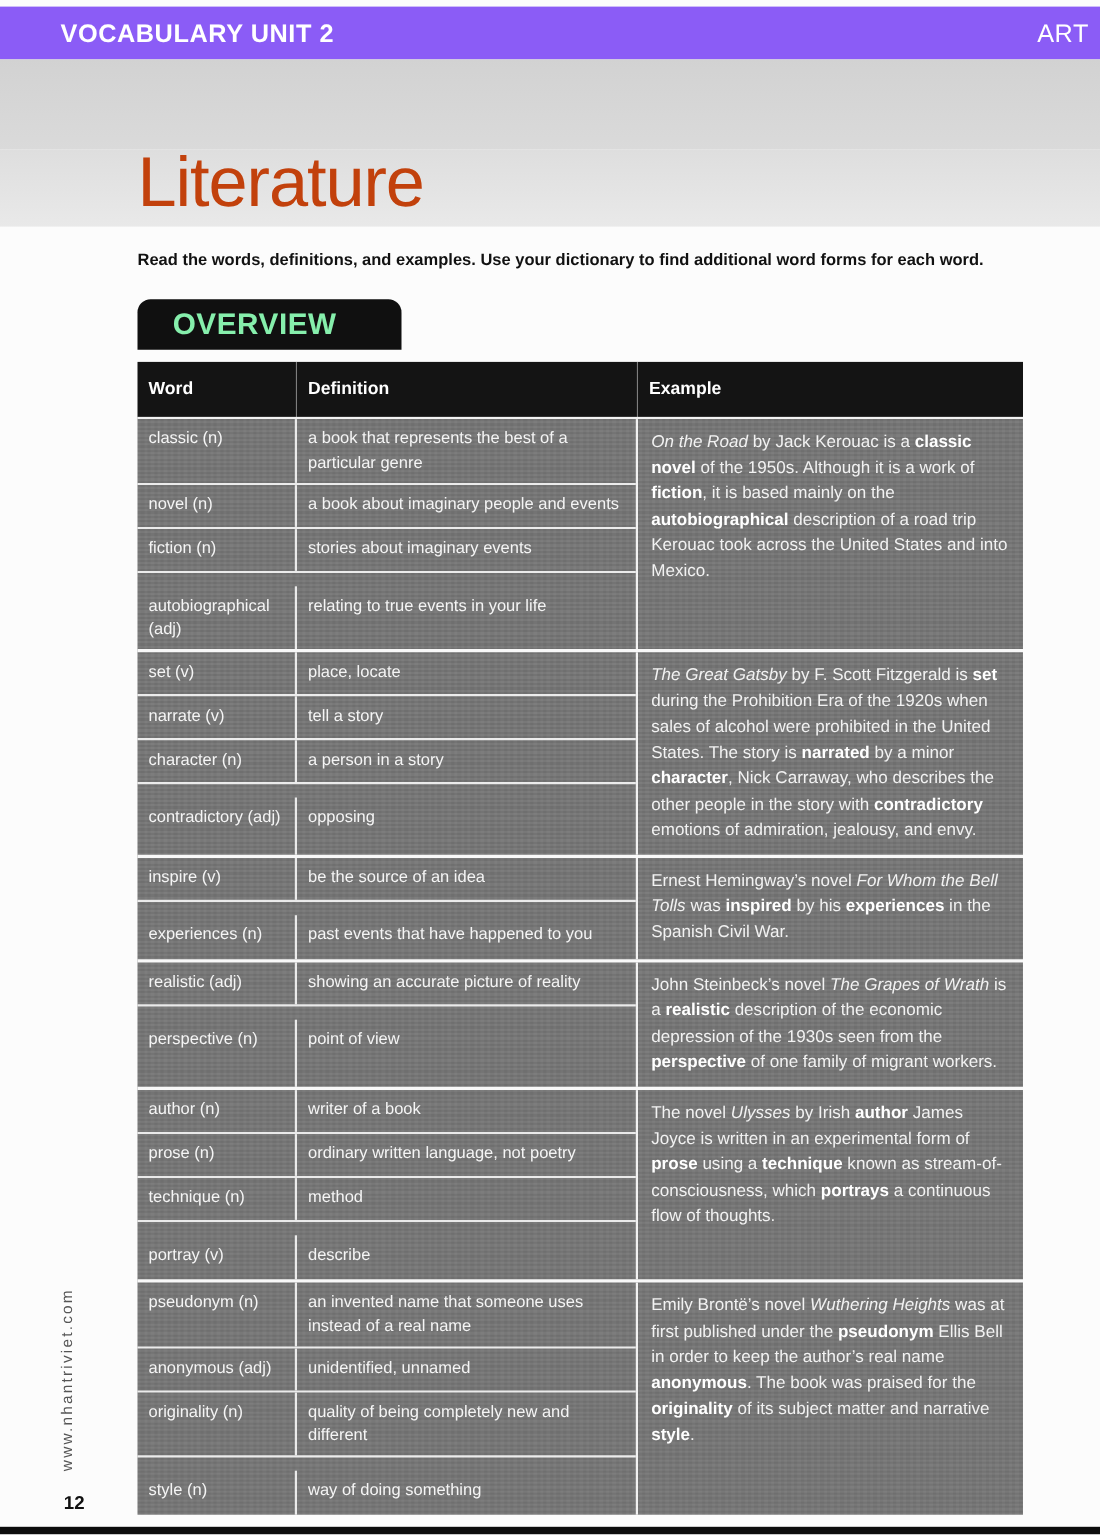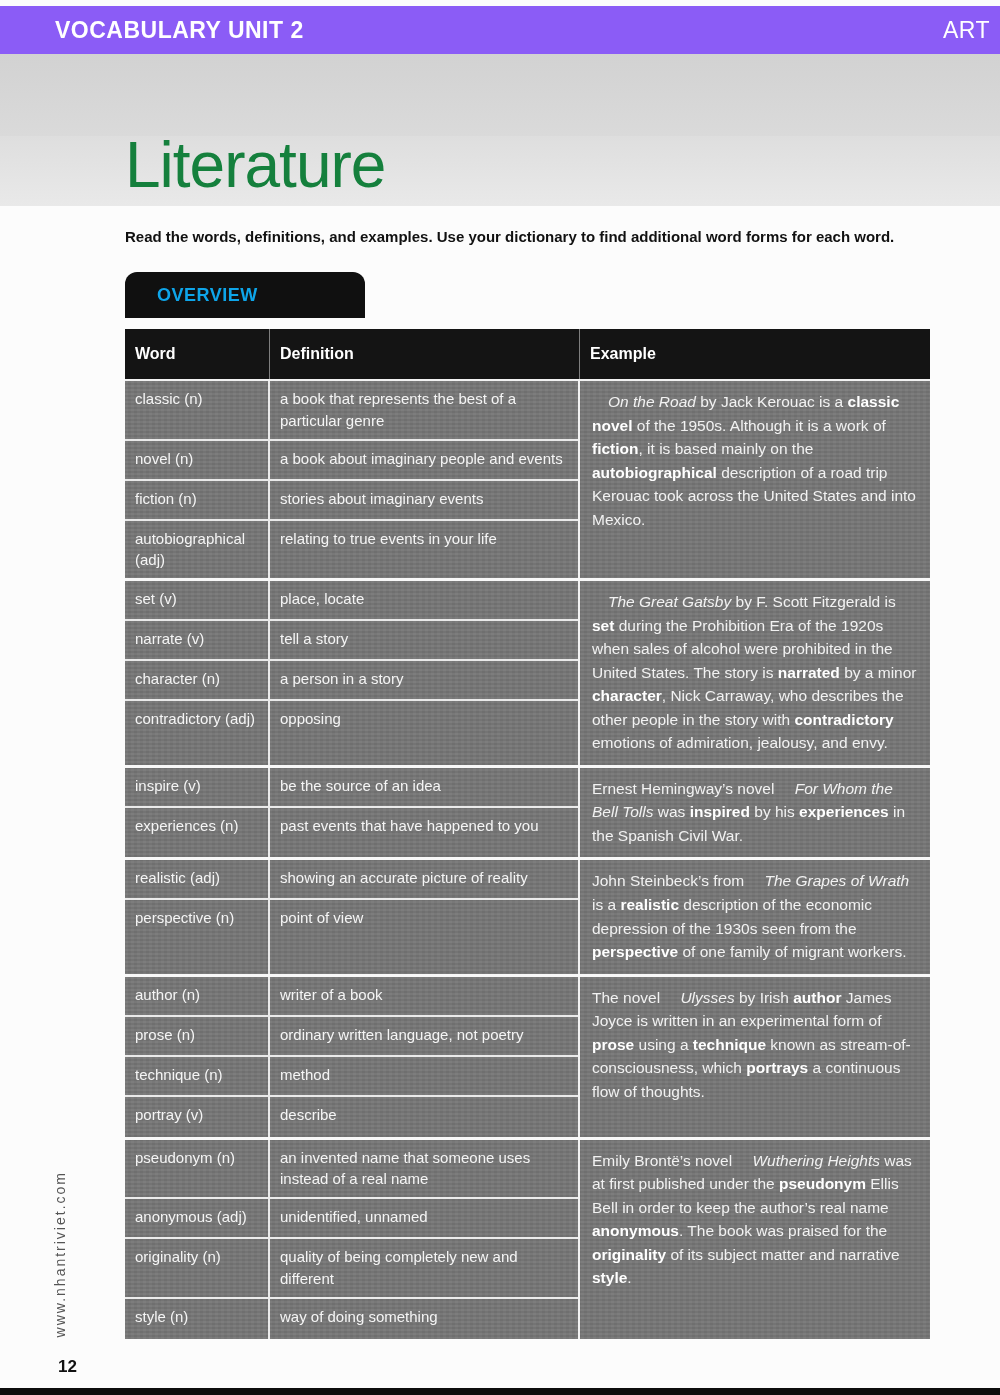--- a/index.html
+++ b/index.html
@@ -34,40 +34,40 @@
   .gray-band {
     position:absolute; top:54px; left:0; right:0; height:82px;
     background:linear-gradient(180deg,#d2d2d2,#dadada);
   }
   .title-band {
     position:absolute; top:136px; left:0; right:0; height:70px;
     background:linear-gradient(180deg,#dedede,#e9e9e9);
   }
   .page-title {
     position:absolute; top:128px; left:125px;
-    font-size:64px; font-weight:400; color:#15803d; letter-spacing:-1px;
+    font-size:64px; font-weight:400; color:#c2410c; letter-spacing:-1px;
   }
 
   
   .instructions {
     position:absolute; top:228px; left:125px; width:810px;
     font-size:15px; font-weight:bold; color:#111;
   }
 
   
   .overview-tab {
     position:absolute; top:272px; left:125px;
     width:240px; height:46px;
     background:#101010;
     border-radius:12px 12px 0 0;
     display:flex; align-items:center;
     padding-left:32px;
   }
   .overview-tab span {
-    color:#0ea5e9; font-weight:bold; font-size:18px; letter-spacing:0.5px;
+    color:#86efac; font-weight:bold; font-size:27px; letter-spacing:0.5px;
   }
 
   
   .vocab-table {
     position:absolute; top:329px; left:125px; width:805px;
   }
   .thead {
     display:grid;
     grid-template-columns:145px 310px 350px;
     background:#141414;
@@ -98,39 +98,39 @@
   .wd-rows {
     width:455px;
     display:flex; flex-direction:column;
     border-right:2px solid rgba(255,255,255,0.9);
   }
   .wd-row {
     display:flex;
     border-bottom:2px solid rgba(255,255,255,0.85);
     min-height:40px;
   }
-  .wd-row:last-child { border-bottom:none; flex:1; }
+  .wd-row:last-child { border-bottom:none; flex:1;margin-top:12px; }
 
   .cell { color:#f5f5f5; font-size:15px; line-height:1.45; }
   .word-cell {
     width:145px; padding:7px 6px 7px 10px;
     border-right:2px solid rgba(255,255,255,0.85);
   }
   .def-cell {
     width:308px; padding:7px 8px 7px 10px;
   }
   .example-cell {
     flex:1;
     padding:9px 12px 10px 12px;
     color:#f2f2f2;
     font-size:15.5px;
     line-height:1.52;
   }
   .example-cell .b { font-weight:bold; color:#ffffff; }
-  .example-cell .i { font-style:italic;margin-left:16px; }
+  .example-cell .i { font-style:italic; }
 
   
   .side-url {
     position:absolute;
     left:52px; bottom:58px;
     writing-mode:vertical-rl;
     transform:rotate(180deg);
     font-size:14px; color:#555; letter-spacing:2px;
   }
   .page-number {
@@ -230,21 +230,21 @@
           <div class="wd-rows">
             <div class="wd-row">
               <div class="cell word-cell">realistic (adj)</div>
               <div class="cell def-cell">showing an accurate picture of reality</div>
             </div>
             <div class="wd-row">
               <div class="cell word-cell">perspective (n)</div>
               <div class="cell def-cell">point of view</div>
             </div>
           </div>
-          <div class="cell example-cell"><span>John Steinbeck’s from </span><span class="i">The Grapes of Wrath</span><span> is a </span><span class="b">realistic</span><span> description of the economic depression of the 1930s seen from the </span><span class="b">perspective</span><span> of one family of migrant workers.</span></div>
+          <div class="cell example-cell"><span>John Steinbeck’s novel </span><span class="i">The Grapes of Wrath</span><span> is a </span><span class="b">realistic</span><span> description of the economic depression of the 1930s seen from the </span><span class="b">perspective</span><span> of one family of migrant workers.</span></div>
         </div>
         <div class="group">
           <div class="wd-rows">
             <div class="wd-row">
               <div class="cell word-cell">author (n)</div>
               <div class="cell def-cell">writer of a book</div>
             </div>
             <div class="wd-row">
               <div class="cell word-cell">prose (n)</div>
               <div class="cell def-cell">ordinary written language, not poetry</div>

